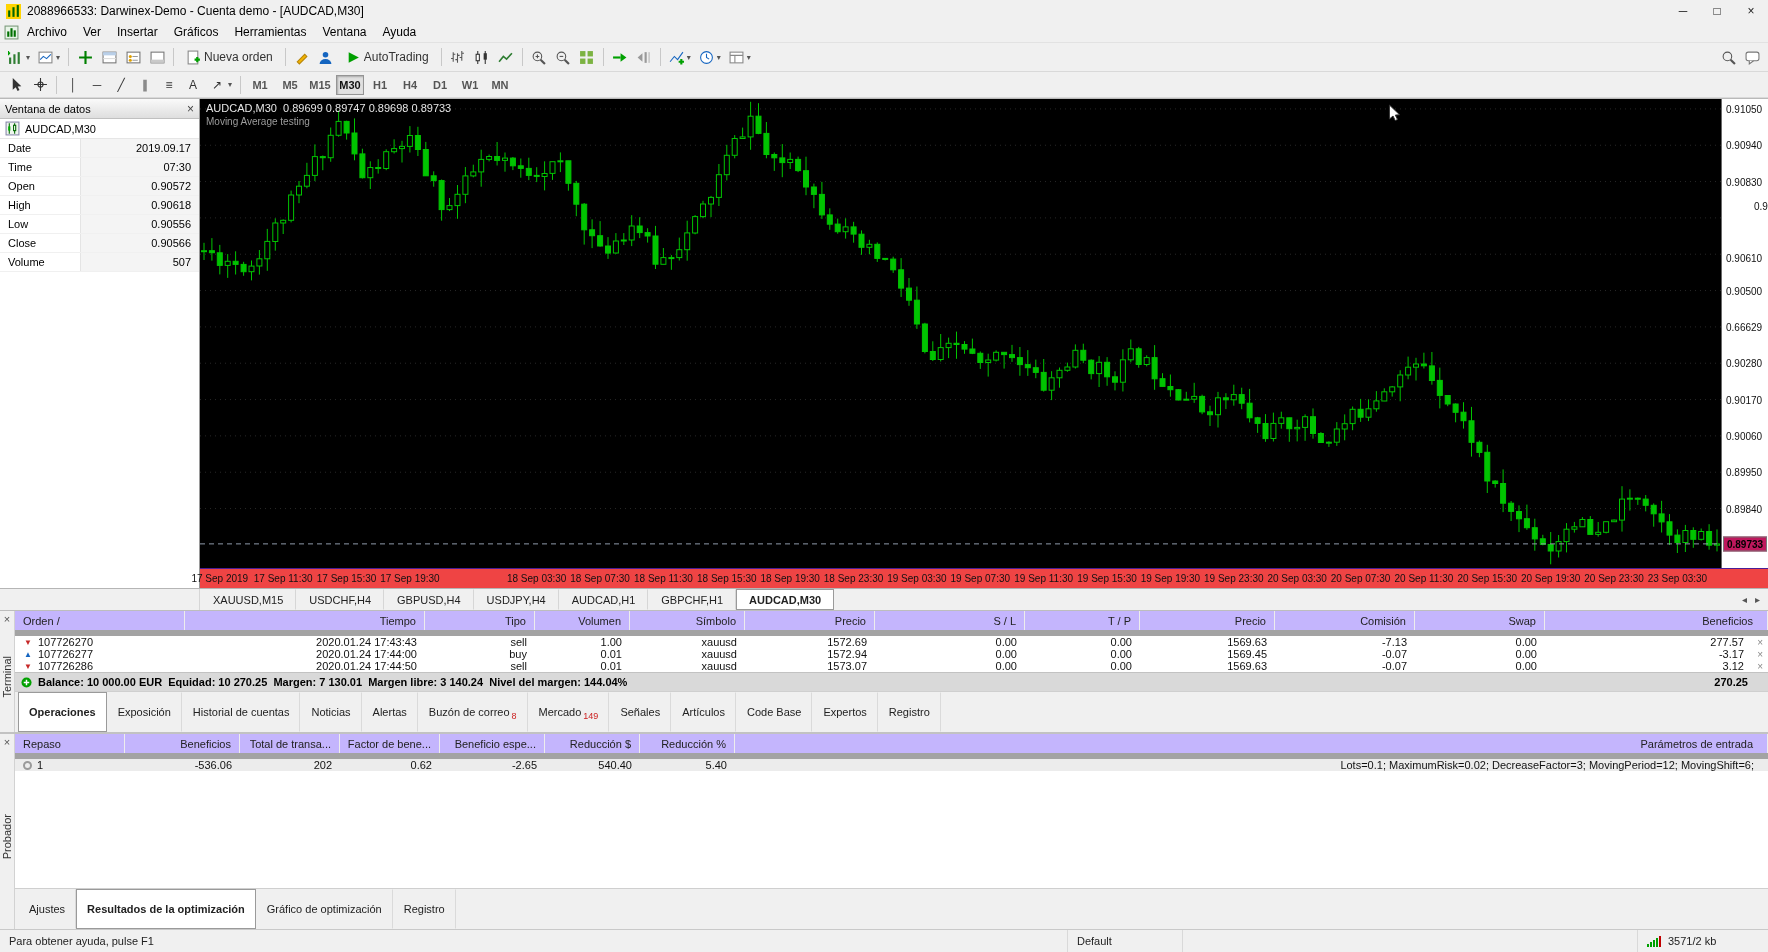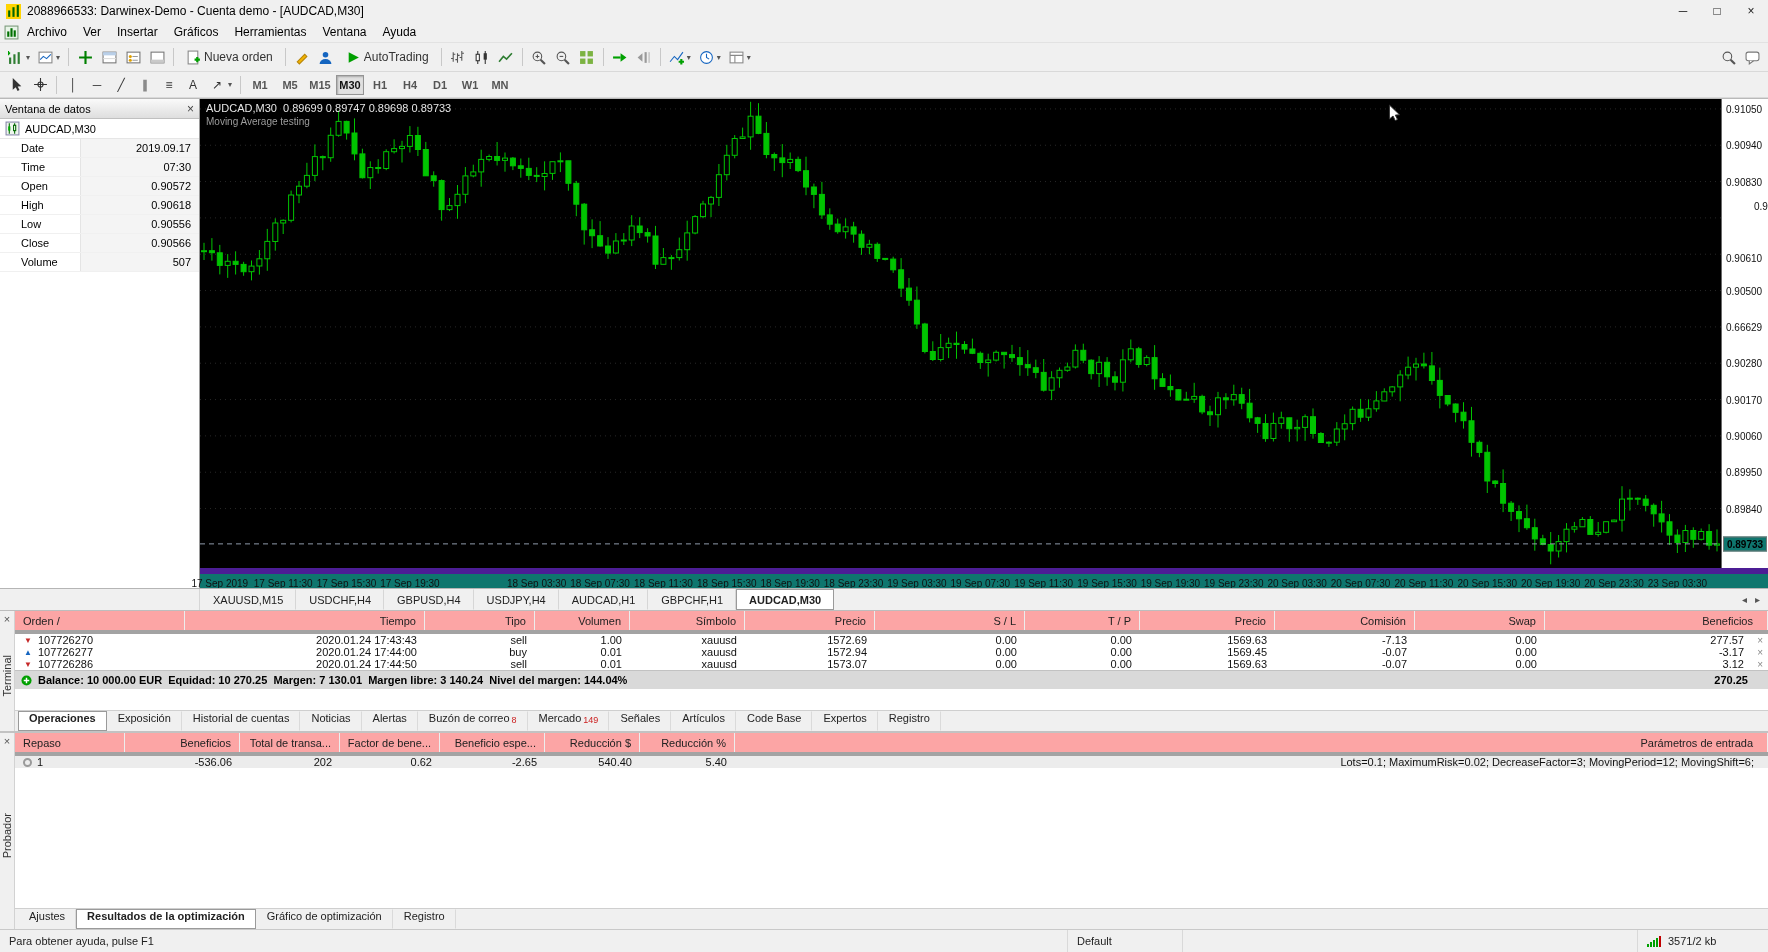--- a/index.html
+++ b/index.html
@@ -27,66 +27,66 @@
 .tf-btn{height:20px;min-width:28px;display:inline-flex;align-items:center;justify-content:center;font-size:11px;font-weight:bold;color:#555;border:1px solid transparent;margin:0 1px}
 .tf-btn.active{background:#e0e0e0;border:1px solid #949494;box-shadow:inset 1px 1px 2px rgba(0,0,0,.25);color:#111}
 .tb-spacer{flex:1}
 
 .main{flex:0 0 490px;display:flex;overflow:hidden;border-top:1px solid #b9b9b9}
 .data-window{flex:0 0 200px;width:200px;background:#fff;border-right:1px solid #9a9a9a;display:flex;flex-direction:column}
 .dw-header{flex:0 0 20px;background:linear-gradient(#fafafa,#dedede);border-bottom:1px solid #c0c0c0;display:flex;align-items:center;padding:0 5px;gap:4px}
 .dw-close{margin-left:auto;color:#444;font-size:12px;cursor:default}
 .dw-symbol{flex:0 0 20px;display:flex;align-items:center;gap:5px;padding:0 5px;border-bottom:1px solid #e6e6e6}
 .dw-row{flex:0 0 20px;display:flex;border-bottom:1px solid #f0f0f0}
-.dw-label{width:80px;padding:3px 21px}
+.dw-label{width:80px;padding:3px 8px}
 .dw-value{flex:1;background:#f4f4f4;border-left:1px solid #e4e4e4;text-align:right;padding:3px 8px}
 .dw-fill{flex:1;background:#fff}
 .chart-col{flex:1;display:flex;flex-direction:column;min-width:0}
 .chart-row{flex:1;display:flex;min-height:0}
 .chart-canvas{position:relative;flex:1;background:#000;overflow:hidden}
 .chart-canvas svg{position:absolute;left:0;top:0}
 .chart-header{position:absolute;left:6px;top:3px;color:#e6e6e6;font-size:11px;white-space:pre}
 .ea-label{position:absolute;left:6px;top:17px;color:#9d9d9d;font-size:10px}
 .price-axis{flex:0 0 47px;background:#fff;border-left:1px solid #6a6a6a;position:relative;font-size:10px}
 .pl{position:absolute;left:4px;transform:translateY(-50%);white-space:nowrap;color:#111}
-.cp{position:absolute;left:1px;right:1px;transform:translateY(-50%);border:1px solid #777;background:#0f766e;text-align:center;padding:1px 0;color:#000;font-weight:bold}
-.time-axis{flex:0 0 20px;background:#0f766e;border-top:6px solid #4c1d95;position:relative;font-size:10px}
+.cp{position:absolute;left:1px;right:1px;transform:translateY(-50%);border:1px solid #777;background:#be185d;text-align:center;padding:1px 0;color:#000;font-weight:bold}
+.time-axis{flex:0 0 20px;background:#ef4444;border-top:1px solid #4c1d95;position:relative;font-size:10px}
 .tl{position:absolute;top:4px;transform:translateX(-50%);white-space:nowrap;color:#111}
 
 .chart-tabs{flex:0 0 23px;display:flex;align-items:stretch;background:#f0f0f0;border-top:1px solid #b5b5b5;border-bottom:1px solid #bdbdbd}
 .ct-spacer{flex:0 0 200px;border-right:1px solid #d6d6d6}
 .ct-tabs{display:flex;align-items:stretch}
 .ct-tab{display:flex;align-items:center;padding:0 12px;border:1px solid transparent;border-right:1px solid #d6d6d6;color:#222;white-space:nowrap}
 .ct-tab.active{background:#fff;border:1px solid #9a9a9a;font-weight:bold}
 .ct-scroll{margin-left:auto;display:flex;align-items:center;gap:8px;padding:0 8px;color:#555;font-size:10px}
 
 .panel{display:flex;background:#fff}
 #terminal{flex:0 0 122px;border-bottom:2px solid #c2c2c2}
 #tester{flex:1;min-height:0}
 .v-strip{flex:0 0 15px;background:#f0f0f0;border-right:1px solid #d2d2d2;display:flex;flex-direction:column;align-items:center;padding:3px 0}
 .strip-close{font-size:11px;line-height:10px;color:#555}
 .v-label{writing-mode:vertical-rl;transform:rotate(180deg);font-size:11px;color:#333;margin:auto 0}
 .panel-body{flex:1;display:flex;flex-direction:column;min-width:0}
 .t-grid{display:grid;grid-template-columns:170px 240px 110px 95px 115px 130px 150px 115px 135px 140px 130px 1fr;align-items:center}
 .ts-grid{display:grid;grid-template-columns:110px 115px 100px 100px 105px 95px 95px 1fr;align-items:center}
-.t-header{flex:0 0 19px;border-bottom:4px solid #a3a3a3;background:#fca5a5}
+.t-header{flex:0 0 19px;border-bottom:6px solid #a3a3a3;background:#c4b5fd}
 .th{height:19px;display:flex;align-items:center;justify-content:flex-end;padding:0 8px;border-right:1px solid #ededed;color:#222;white-space:nowrap;overflow:hidden}
 .th.first{justify-content:flex-start}
 .th.params{padding-right:14px}
 .t-row{flex:0 0 19px;position:relative;background:#fff}
 .t-cell{padding:0 8px;text-align:right;white-space:nowrap;overflow:hidden;color:#111}
 .t-cell.first{text-align:left;display:flex;align-items:center;gap:5px}
 .t-cell.profit{padding-right:24px}
 .row-close{position:absolute;right:5px;top:50%;transform:translateY(-50%);color:#8a8a8a;font-size:10px}
 .oicon{font-size:8px;width:10px;display:inline-block;text-align:center}
 .balance-row{flex:0 0 19px;background:#d9d9d9;border-top:1px solid #c2c2c2;display:flex;align-items:center;gap:6px;padding:0 6px;font-weight:bold}
 .balance-text{white-space:pre}
 .balance-total{margin-left:auto;padding-right:14px}
 .panel-tabs{flex:0 0 21px;margin-top:auto;background:#f0f0f0;border-top:1px solid #cfcfcf;display:flex;align-items:stretch;padding-left:3px}
-.ptab{display:flex;align-items:flex-start;padding:0 10px;border:1px solid transparent;border-right:1px solid #dadada;color:#222;white-space:nowrap}
+.ptab{display:flex;align-items:flex-end;padding:13px 10px;border:1px solid transparent;border-right:1px solid #dadada;color:#222;white-space:nowrap}
 .ptab.active{background:#fff;border:1px solid #9a9a9a;font-weight:bold}
 .badge{color:#cc2222;font-size:9px;margin-left:2px;position:relative;top:3px}
 .ts-row{flex:0 0 20px;background:#ececec;position:relative}
 .pass-icon{width:9px;height:9px;border:2px solid #9a9a9a;border-radius:50%;display:inline-block}
 .ts-cell-params{padding:0 14px 0 8px;text-align:right;white-space:nowrap;overflow:hidden;color:#111}
 .filler{flex:1;background:#fff}
 
 .statusbar{flex:0 0 23px;background:#f0f0f0;border-top:1px solid #c9c9c9;display:flex;align-items:stretch}
 .sseg{display:flex;align-items:center;padding:0 9px;border-right:1px solid #d9d9d9;color:#222;white-space:nowrap}
 .sseg.help{flex:1}

